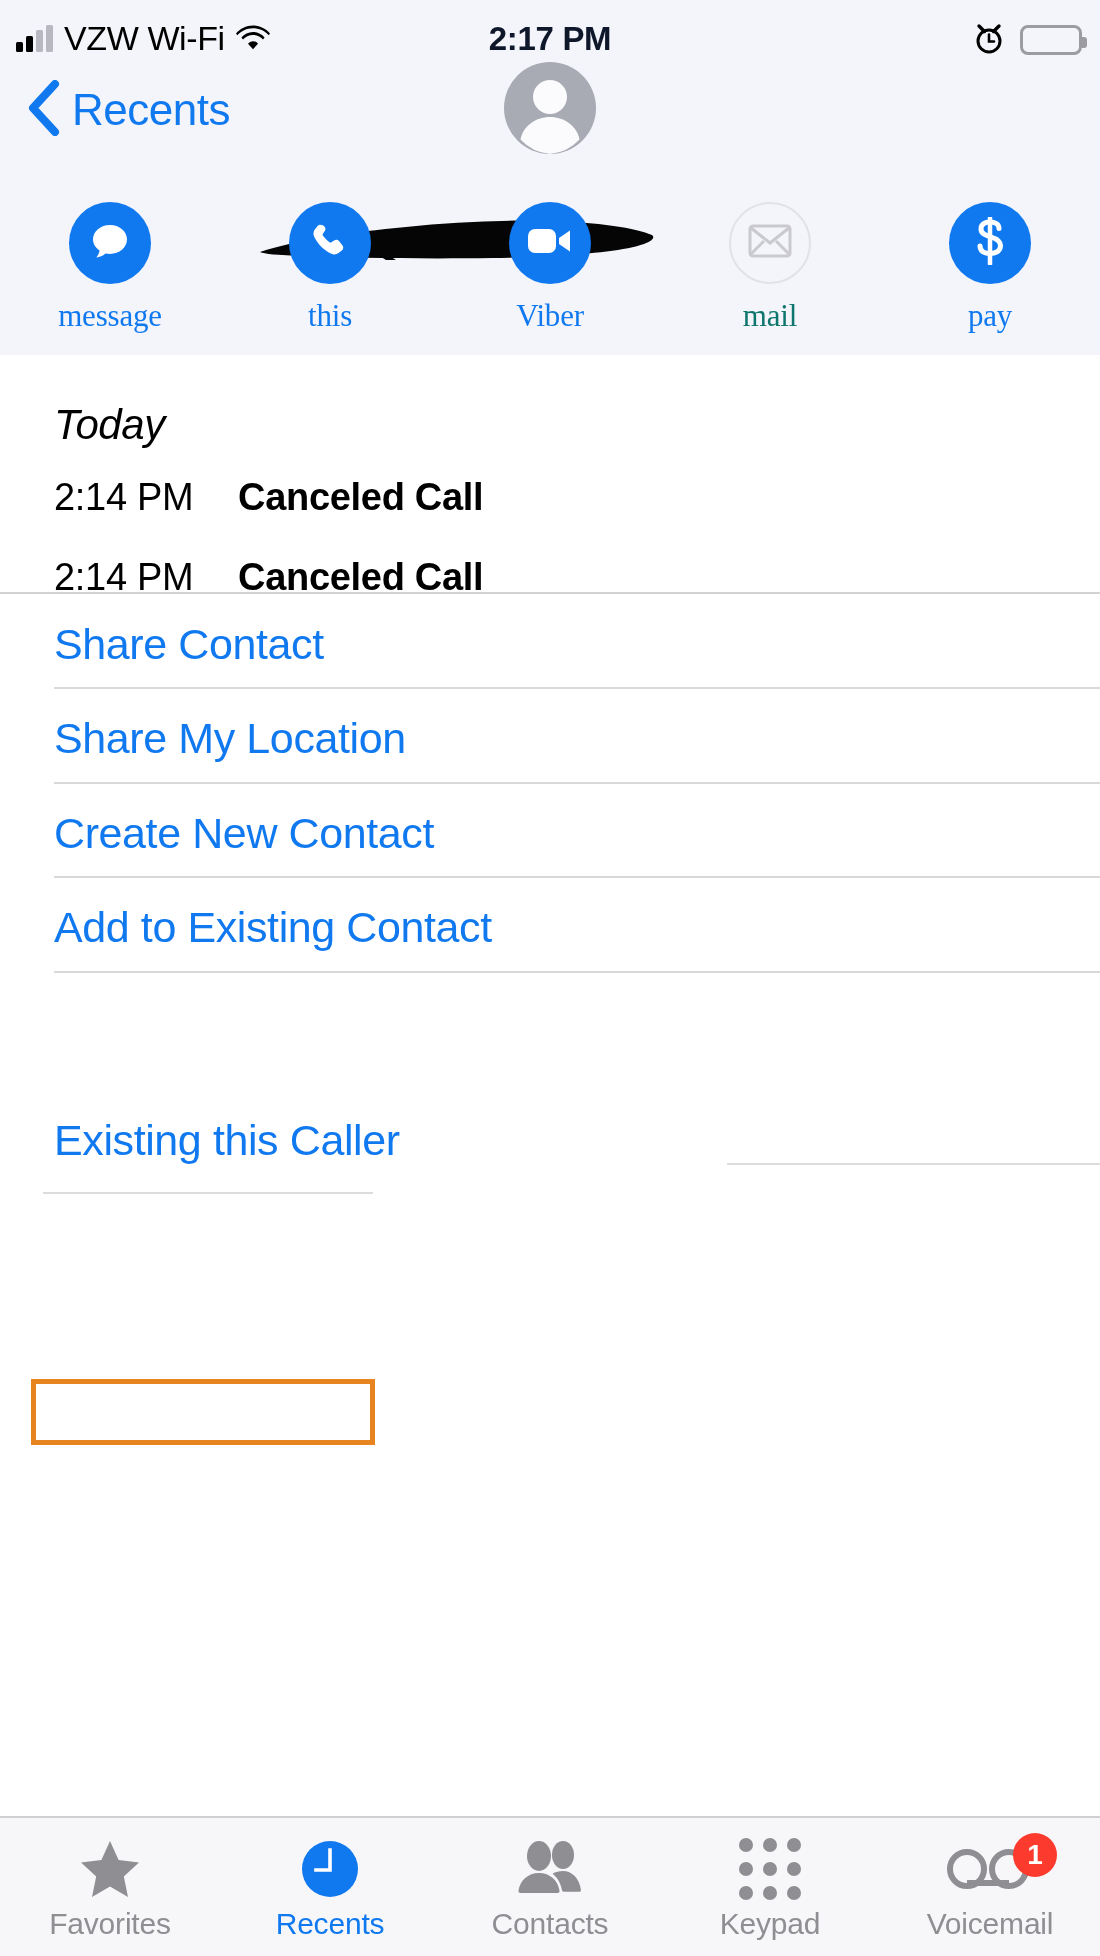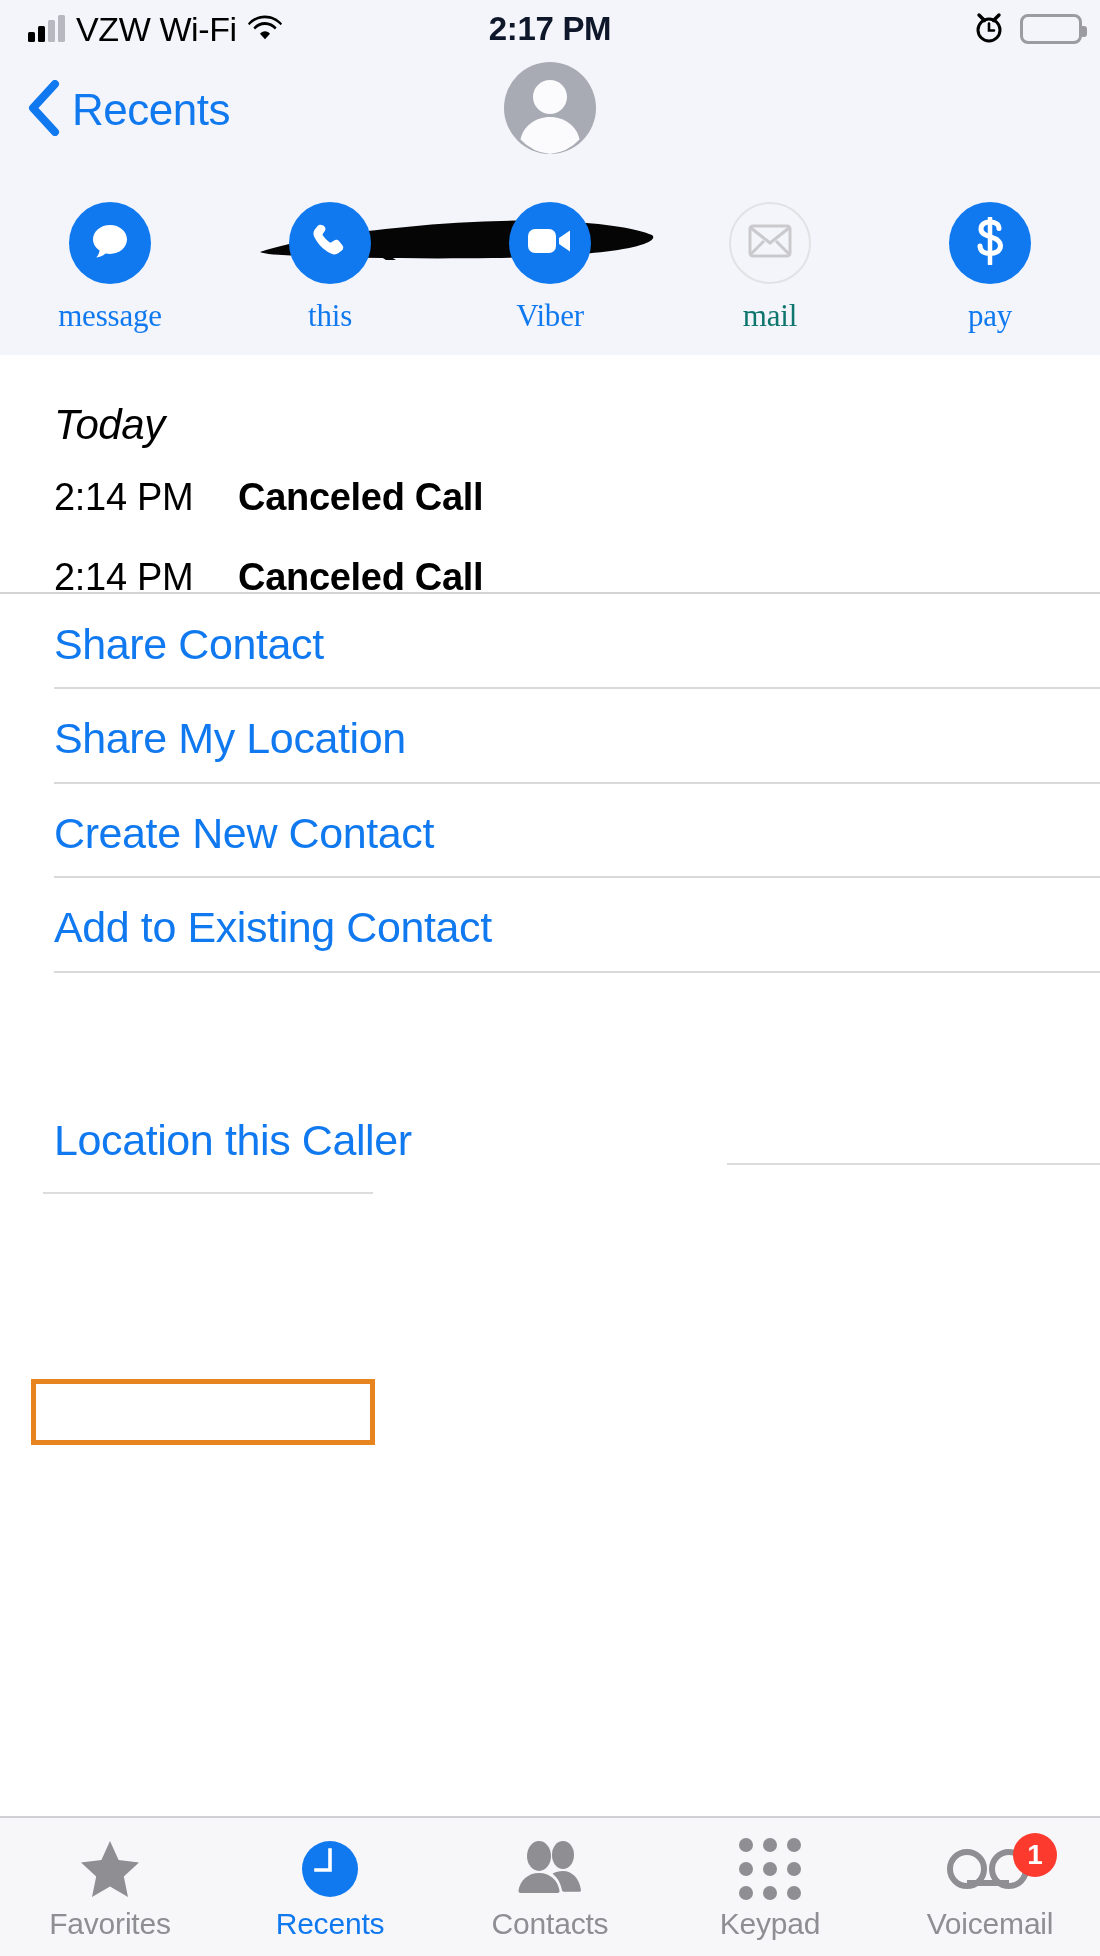--- a/index.html
+++ b/index.html
@@ -21,22 +21,21 @@
   }
 
   
   .status-bar {
     position: absolute;
     top: 0; left: 0;
     width: 1100px;
     height: 58px;
     background: #f4f5fa;
     display: flex;
-    align-items: center;
-    padding-left: 12px;
+    align-items: flex-end;
   }
   .sb-left {
     display: flex;
     align-items: center;
     margin-left: 16px;
     gap: 11px;
   }
   .signal-bars {
     display: flex;
     align-items: flex-end;
@@ -495,21 +494,21 @@
 
     <div class="action-link" style="top:359px">Share My Location</div>
     <div class="divider-inset" style="top:427px"></div>
 
     <div class="action-link" style="top:454px">Create New Contact</div>
     <div class="divider-inset" style="top:521px"></div>
 
     <div class="action-link" style="top:548px">Add to Existing Contact</div>
     <div class="divider-inset" style="top:616px"></div>
 
-    <div class="action-link" style="top:761px">Location this Caller</div>
+    <div class="action-link" style="top:761px">Existing this Caller</div>
     <div class="ghost-line" style="top:837px; left:43px; width:330px;"></div>
     <div class="ghost-line" style="top:808px; left:727px; width:373px;"></div>
 
   </div>
 
   <div class="highlight-box"></div>
 
   <div class="tab-bar">
 
     <div class="tab-item">

